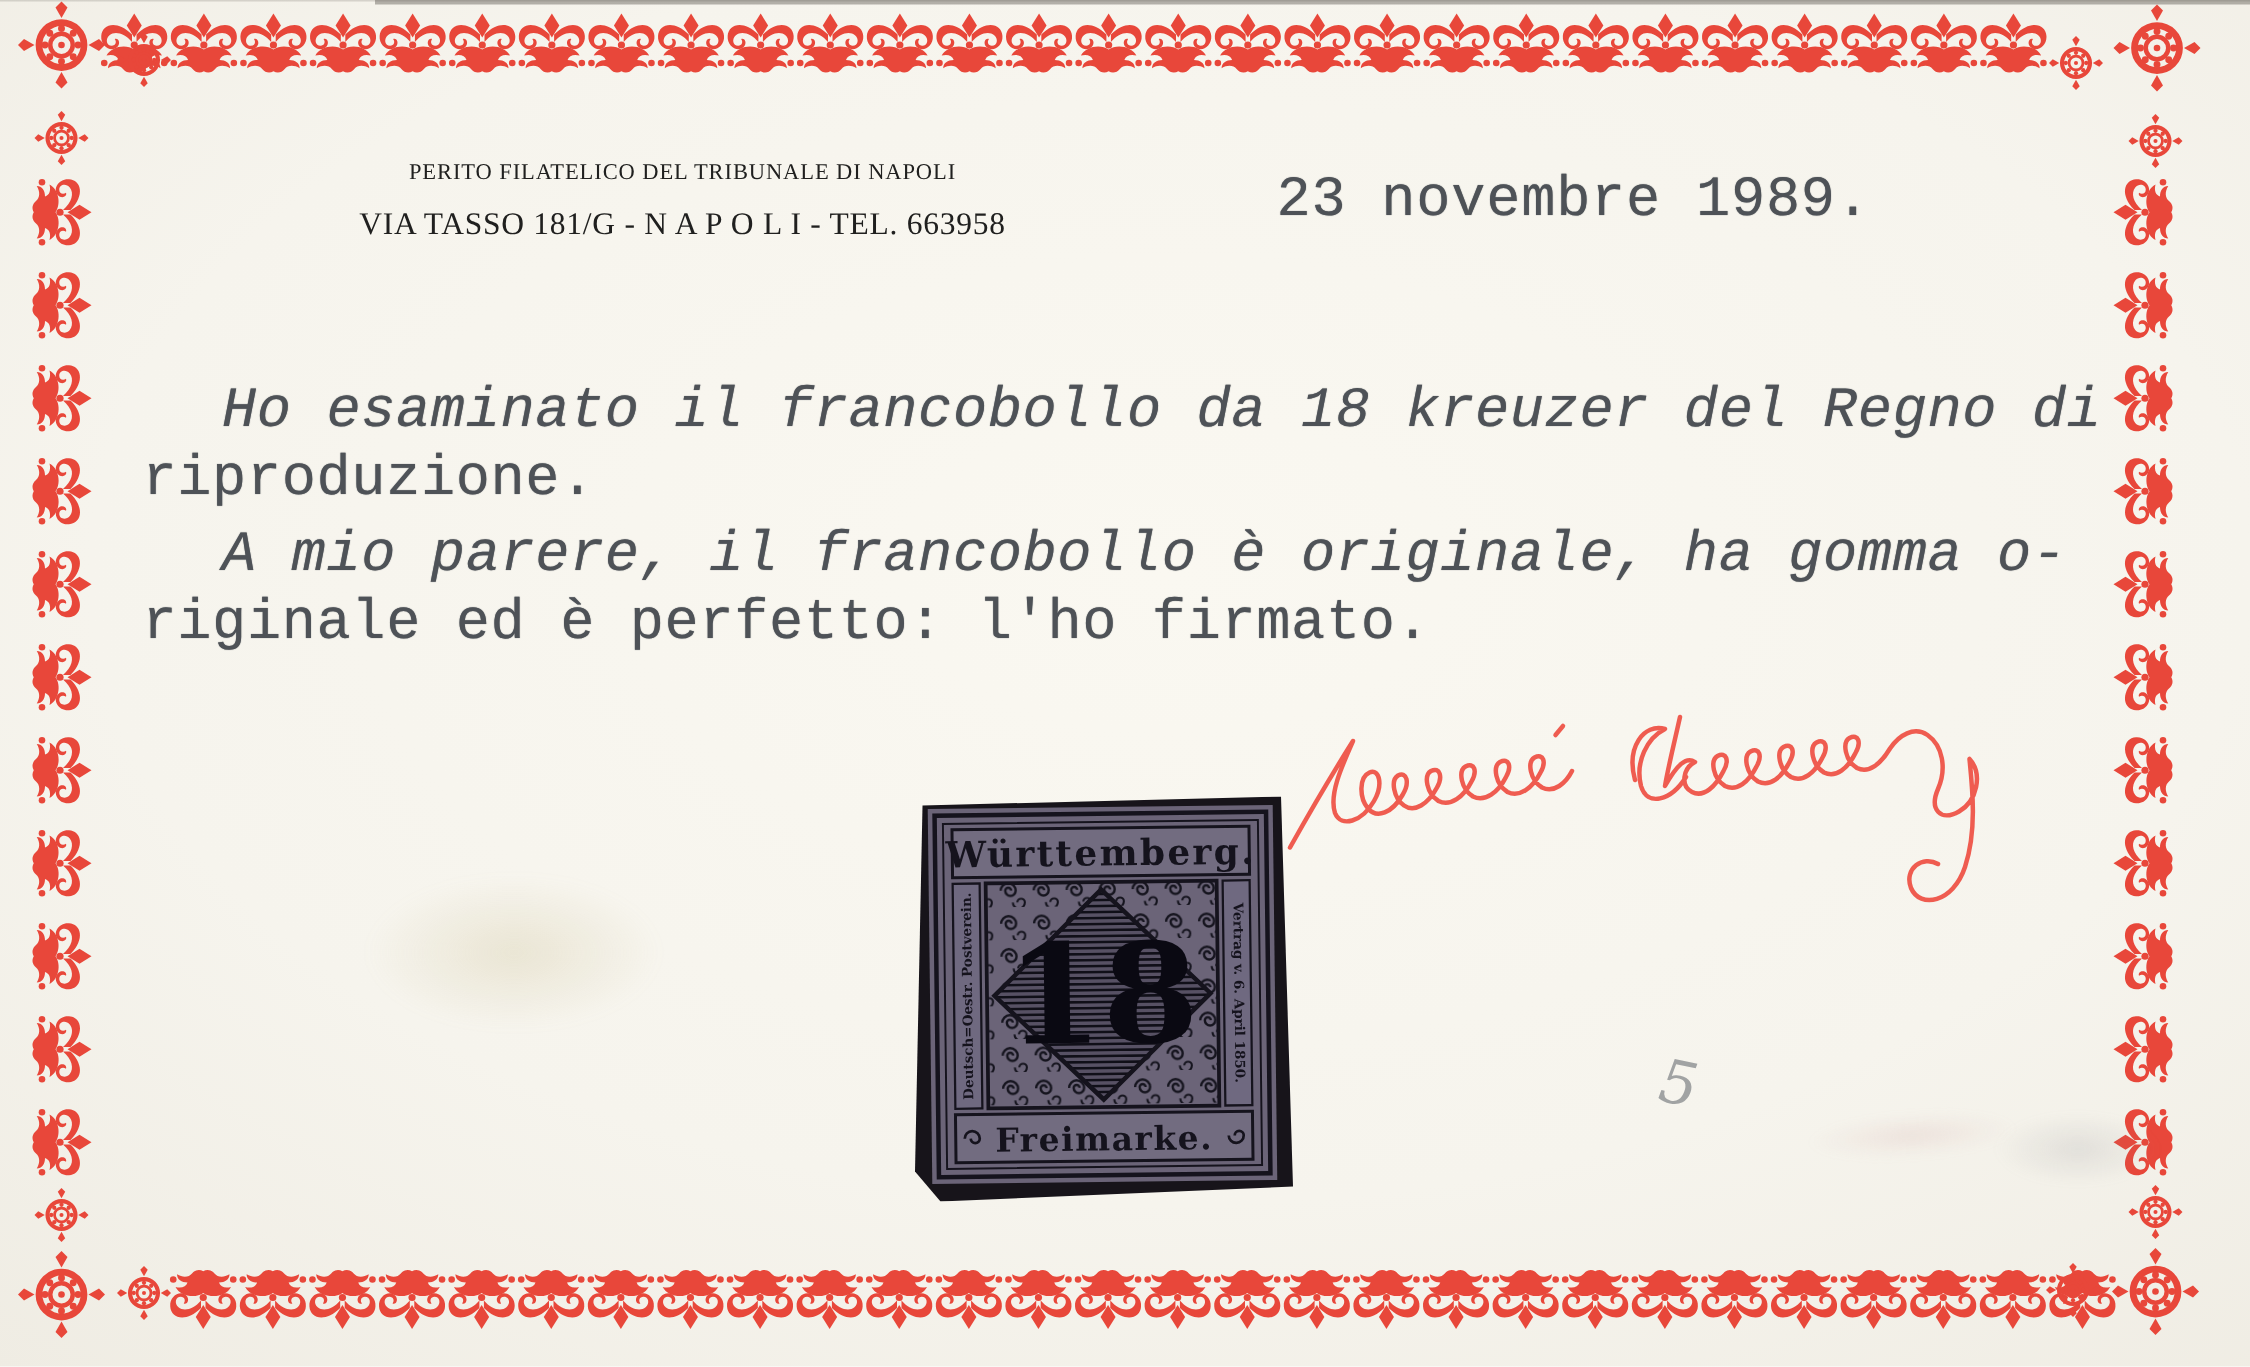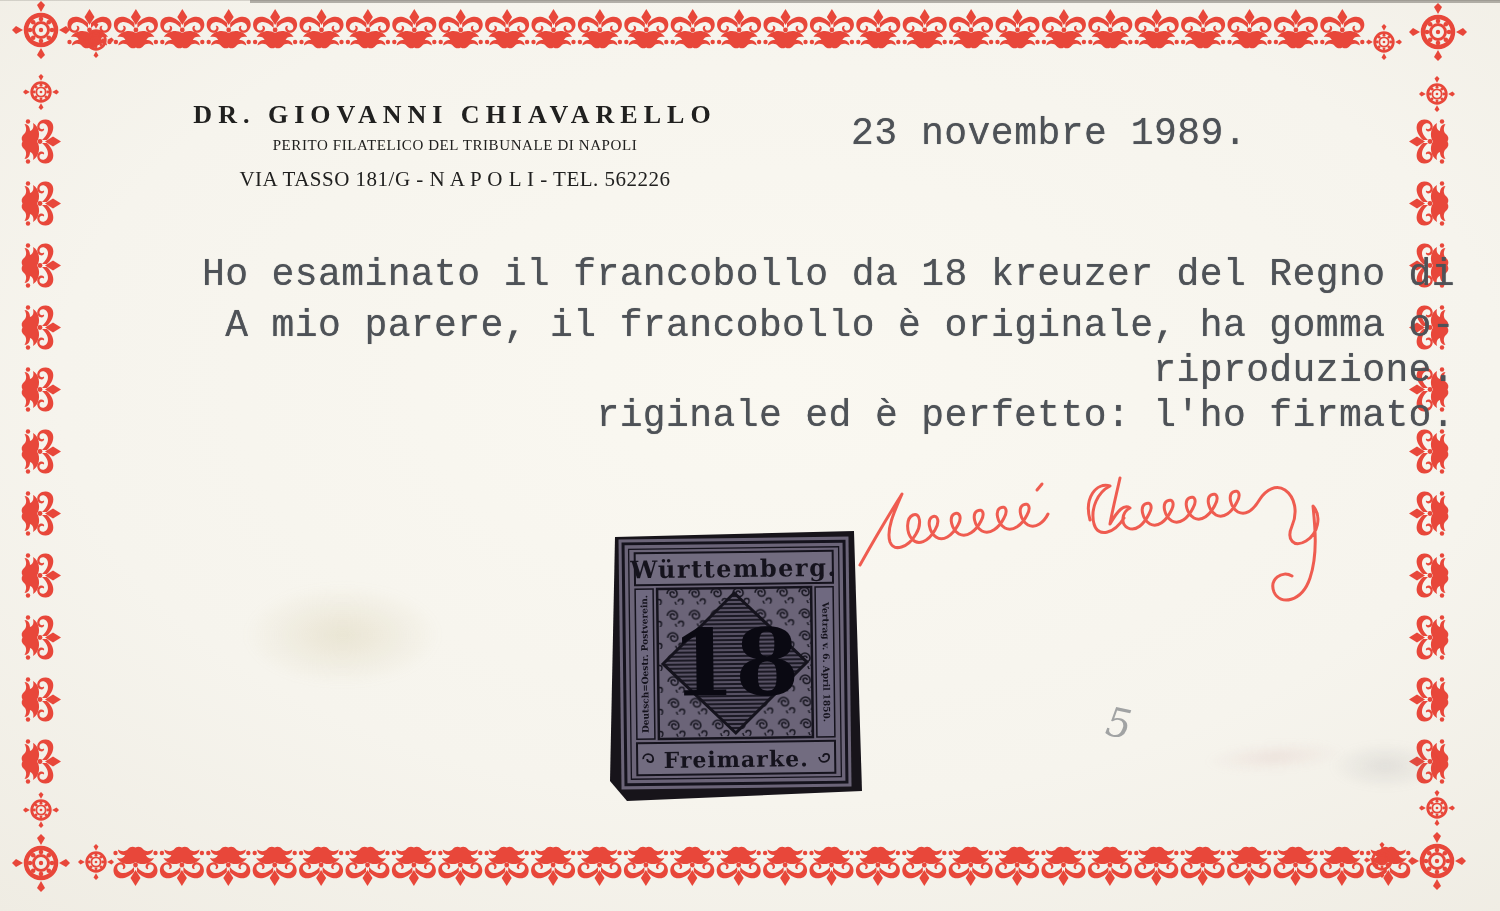--- a/index.html
+++ b/index.html
@@ -34,26 +34,25 @@
     text-align:center;color:var(--letterhead-ink);
   }
   .lh-name{font-size:26px;letter-spacing:6px;font-weight:600;white-space:nowrap;}
   .lh-title{font-size:15px;letter-spacing:.6px;margin-top:7px;white-space:nowrap;}
   .lh-address{font-size:21px;letter-spacing:.5px;margin-top:13px;white-space:nowrap;}
 
   .typewriter{
     font-family:"Liberation Mono","DejaVu Sans Mono",monospace;
     color:var(--typewriter-ink);
     text-shadow:0 0 .7px rgba(78,82,87,.85);
-    text-align:right;
   }
   .date-line{position:absolute;left:851px;top:112px;font-size:38px;letter-spacing:.5px;white-space:nowrap;}
   .body-text{position:absolute;left:95px;top:252px;width:1360px;font-size:38px;letter-spacing:.4px;line-height:45px;}
   .body-text .line{white-space:nowrap;}
-  .body-text .indent{padding-left:53px;}
+  .body-text .indent{padding-left:53px;font-style:italic;}
   .body-text .para2{margin-top:6px;}
 
   .signature-svg{position:absolute;left:852px;top:458px;width:480px;height:170px;}
   .signature-svg path{fill:none;stroke:var(--signature-red);stroke-width:3;stroke-linecap:round;stroke-linejoin:round;opacity:.93;}
 
   .stamp-photo{position:absolute;left:610px;top:531px;width:252px;height:270px;}
 
   .pencil-mark{
     position:absolute;left:1106px;top:700px;
     font-family:"DejaVu Serif",serif;font-size:40px;
@@ -202,31 +201,30 @@
   </g>
 </svg>
 
 <div class="scan-edge-top2"></div>
 <div class="scan-edge-top"></div>
 <div class="stain1"></div>
 <div class="stain2"></div>
 <div class="stain3"></div>
 
 <div class="letterhead">
-  <div class="lh-name">DR. GIOVANNI CHIAVARELLO</div>
   <div class="lh-title">PERITO FILATELICO DEL TRIBUNALE DI NAPOLI</div>
-  <div class="lh-address">VIA TASSO 181/G -   N A P O L I   - TEL. 562226</div>
+  <div class="lh-address">VIA TASSO 181/G -   N A P O L I   - TEL. 663958</div>
 </div>
 
 <div class="typewriter date-line">23 novembre 1989.</div>
 
 <div class="typewriter body-text">
   <div class="line indent">Ho esaminato il francobollo da 18 kreuzer del Regno di</div>
+  <div class="line">riproduzione.</div>
   <div class="line indent para2">A mio parere, il francobollo è originale, ha gomma o-</div>
-  <div class="line">riproduzione.</div>
   <div class="line">riginale ed è perfetto: l'ho firmato.</div>
 </div>
 
 <svg class="signature-svg" viewBox="0 0 480 170">
   <path d="M8,107 C22,82 38,55 50,36
            C42,54 34,72 38,84 C42,94 56,90 64,76 C70,66 68,54 61,57 C54,60 54,74 60,81 C66,88 76,84 83,72
            C88,64 86,56 80,59 C75,62 77,74 84,79 C91,84 100,78 106,67 C110,60 108,53 102,56 C97,59 99,71 107,76
            C115,80 124,73 129,63 C133,56 131,50 125,53 C120,56 122,68 130,73 C138,77 147,70 152,60
            C156,53 154,47 148,50 C143,53 145,65 153,70 C161,74 170,67 175,57 C179,50 177,44 171,47
            C166,50 168,62 176,67 C184,71 192,64 196,56"></path>

